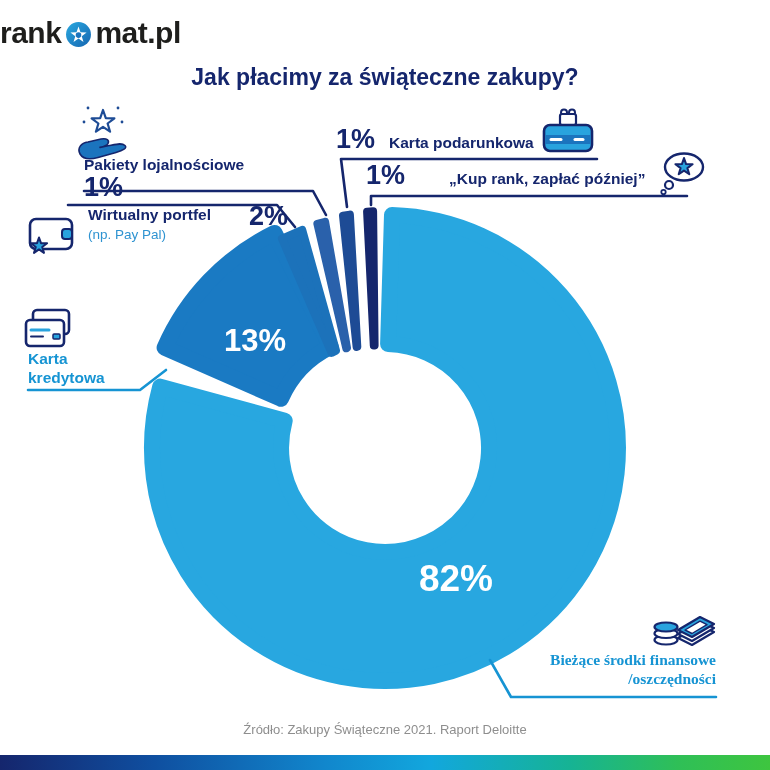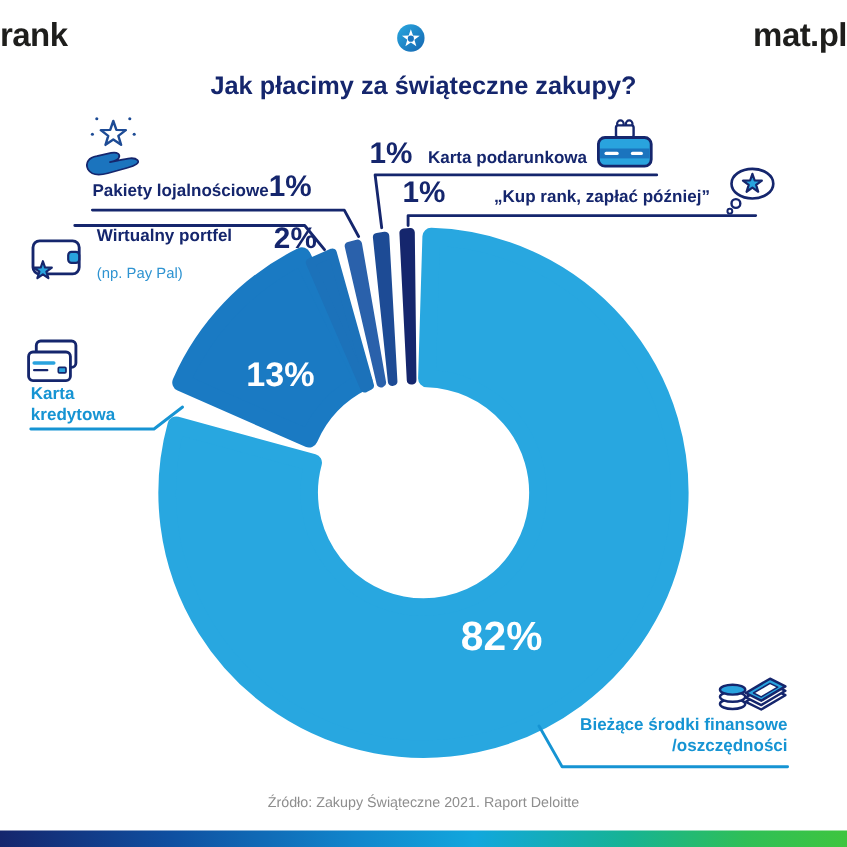--- a/index.html
+++ b/index.html
@@ -1,44 +1,44 @@
 <!DOCTYPE html>
 <html><head>
 <meta charset="utf-8">
 <style>
   html,body{margin:0;padding:0;background:#ffffff;}
   .canvas{position:relative;width:770px;height:770px;background:#ffffff;overflow:hidden;
           font-family:"Liberation Sans",sans-serif;}
   
-  .logo{position:absolute;top:16px;left:0;width:770px;display:flex;justify-content:space-between;
+  .logo{position:absolute;top:16px;left:0;width:770px;display:flex;justify-content:flex-start;
         align-items:center;gap:2px;font-weight:bold;font-size:30px;letter-spacing:-0.5px;color:#1E1E1C;}
   .logo svg{margin:2px 1px 0 2px;}
   h1.title{position:absolute;top:64px;left:0;width:770px;margin:0;text-align:center;
            font-size:23px;font-weight:bold;color:#15266D;}
   
   svg.layer{position:absolute;left:0;top:0;}
   
   .pct{position:absolute;color:#ffffff;font-weight:bold;text-align:center;line-height:1;}
   .pct-82{left:411px;top:560px;width:90px;font-size:37px;}
   .pct-13{left:210px;top:325px;width:90px;font-size:31px;}
   
   .co{position:absolute;color:#15266D;}
   .co .lbl{font-size:15.5px;font-weight:bold;white-space:nowrap;}
-  .co .sub{font-size:13.5px;font-weight:normal;color:#2E93D1;white-space:nowrap;margin-top:17px;}
+  .co .sub{font-size:13.5px;font-weight:normal;color:#2E93D1;white-space:nowrap;margin-top:3px;}
   .co .val{font-size:27px;font-weight:bold;line-height:1;white-space:nowrap;}
-  .co-pakiety{left:84px;top:156px;width:232px;display:flex;justify-content:flex-start;align-items:baseline;}
+  .co-pakiety{left:84px;top:156px;width:232px;display:flex;justify-content:flex-end;align-items:baseline;flex-direction:column;}
   .co-wirtualny{left:88px;top:203px;width:200px;display:flex;justify-content:space-between;align-items:flex-start;gap:20px;}
   .co-wirtualny .txt{padding-top:3px;}
   .co-podarunkowa{left:336px;top:126px;display:flex;align-items:baseline;gap:14px;}
   .co-kupteraz{left:366px;top:162px;display:flex;align-items:baseline;}
   .co-kupteraz .lbl{margin-left:44px;}
   .co-kredytowa{left:28px;top:349px;color:#1694D3;line-height:1.25;}
   .co-kredytowa .lbl{display:block;}
   .co-biezace{right:54px;top:651px;text-align:right;color:#1694D3;line-height:1.2;}
-  .co-biezace .lbl{display:block;}
+  .co-biezace .lbl{display:block;font-family:Liberation Serif, serif;}
   
   .icon{position:absolute;}
   .ic-hand{left:76px;top:102px;}
   .ic-wallet{left:26px;top:212px;}
   .ic-cards{left:24px;top:308px;}
   .ic-gift{left:541px;top:108px;}
   .ic-bubble{left:658px;top:150px;}
   .ic-money{left:652px;top:600px;}
   
   .source{position:absolute;top:722px;left:0;width:770px;text-align:center;

